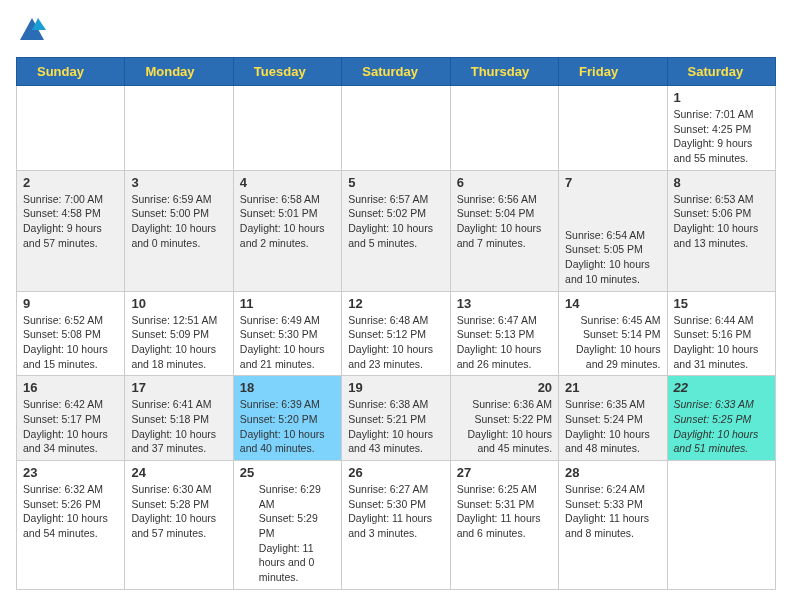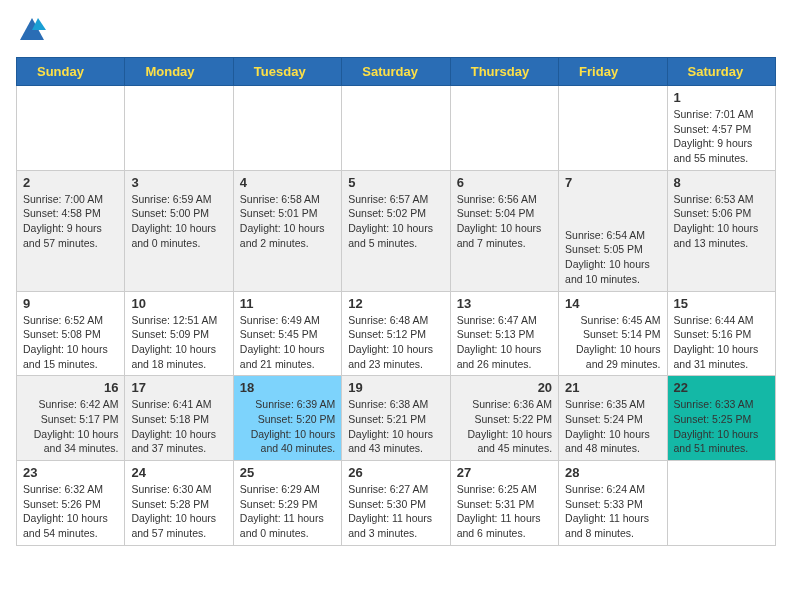--- a/index.html
+++ b/index.html
@@ -128,21 +128,21 @@
   <tr>
         <td class="empty-cell"></td>
         <td class="empty-cell"></td>
         <td class="empty-cell"></td>
         <td class="empty-cell"></td>
         <td class="empty-cell"></td>
         <td class="empty-cell"></td>
         <td>
           <span class="day-number">1</span>
           <div class="day-info" style="white-space: pre-line;">Sunrise: 7:01 AM
-Sunset: 4:57 PM
+Sunset: 4:25 PM
 Daylight: 9 hours and 55 minutes.</div>
         </td>
       </tr>
       <tr>
         <td style="background: rgb(240, 240, 240);">
           <span class="day-number">2</span>
           <div class="day-info" style="white-space: pre-line;">Sunrise: 7:00 AM
 Sunset: 4:58 PM
 Daylight: 9 hours and 57 minutes.</div>
         </td>
@@ -192,21 +192,21 @@
         </td>
         <td>
           <span class="day-number">10</span>
           <div class="day-info" style="white-space: pre-line;">Sunrise: 12:51 AM
 Sunset: 5:09 PM
 Daylight: 10 hours and 18 minutes.</div>
         </td>
         <td>
           <span class="day-number">11</span>
           <div class="day-info" style="white-space: pre-line;">Sunrise: 6:49 AM
-Sunset: 5:45 PM
+Sunset: 5:30 PM
 Daylight: 10 hours and 21 minutes.</div>
         </td>
         <td>
           <span class="day-number">12</span>
           <div class="day-info" style="white-space: pre-line;">Sunrise: 6:48 AM
 Sunset: 5:12 PM
 Daylight: 10 hours and 23 minutes.</div>
         </td>
         <td>
           <span class="day-number">13</span>
@@ -221,35 +221,35 @@
 Daylight: 10 hours and 29 minutes.</div>
         </td>
         <td>
           <span class="day-number">15</span>
           <div class="day-info" style="white-space: pre-line;">Sunrise: 6:44 AM
 Sunset: 5:16 PM
 Daylight: 10 hours and 31 minutes.</div>
         </td>
       </tr>
       <tr>
-        <td style="background: rgb(240, 240, 240); text-align: right;">
+        <td style="background: rgb(240, 240, 240);">
           <span class="day-number">16</span>
           <div class="day-info" style="white-space: pre-line;">Sunrise: 6:42 AM
 Sunset: 5:17 PM
 Daylight: 10 hours and 34 minutes.</div>
         </td>
         <td style="background: rgb(240, 240, 240);">
           <span class="day-number">17</span>
           <div class="day-info" style="white-space: pre-line;">Sunrise: 6:41 AM
 Sunset: 5:18 PM
 Daylight: 10 hours and 37 minutes.</div>
         </td>
         <td style="background: #7dd3fc;">
           <span class="day-number">18</span>
-          <div class="day-info" style="white-space: pre-line; text-align: right;">Sunrise: 6:39 AM
+          <div class="day-info" style="white-space: pre-line;">Sunrise: 6:39 AM
 Sunset: 5:20 PM
 Daylight: 10 hours and 40 minutes.</div>
         </td>
         <td style="background: rgb(240, 240, 240);">
           <span class="day-number">19</span>
           <div class="day-info" style="white-space: pre-line;">Sunrise: 6:38 AM
 Sunset: 5:21 PM
 Daylight: 10 hours and 43 minutes.</div>
         </td>
         <td style="background: rgb(240, 240, 240); text-align: right;">
@@ -257,21 +257,21 @@
           <div class="day-info" style="white-space: pre-line;">Sunrise: 6:36 AM
 Sunset: 5:22 PM
 Daylight: 10 hours and 45 minutes.</div>
         </td>
         <td style="background: rgb(240, 240, 240);">
           <span class="day-number">21</span>
           <div class="day-info" style="white-space: pre-line;">Sunrise: 6:35 AM
 Sunset: 5:24 PM
 Daylight: 10 hours and 48 minutes.</div>
         </td>
-        <td style="background: #14b8a6;">
+        <td style="background: #5eead4; font-style: italic;">
           <span class="day-number">22</span>
           <div class="day-info" style="white-space: pre-line;">Sunrise: 6:33 AM
 Sunset: 5:25 PM
 Daylight: 10 hours and 51 minutes.</div>
         </td>
       </tr>
       <tr>
         <td>
           <span class="day-number">23</span>
           <div class="day-info" style="white-space: pre-line;">Sunrise: 6:32 AM
@@ -279,21 +279,21 @@
 Daylight: 10 hours and 54 minutes.</div>
         </td>
         <td>
           <span class="day-number">24</span>
           <div class="day-info" style="white-space: pre-line;">Sunrise: 6:30 AM
 Sunset: 5:28 PM
 Daylight: 10 hours and 57 minutes.</div>
         </td>
         <td>
           <span class="day-number">25</span>
-          <div class="day-info" style="white-space: pre-line;">Sunrise: 6:29 AM
+          <div class="day-info" style="white-space: pre-line; margin-left: 19px;">Sunrise: 6:29 AM
 Sunset: 5:29 PM
 Daylight: 11 hours and 0 minutes.</div>
         </td>
         <td>
           <span class="day-number">26</span>
           <div class="day-info" style="white-space: pre-line;">Sunrise: 6:27 AM
 Sunset: 5:30 PM
 Daylight: 11 hours and 3 minutes.</div>
         </td>
         <td>

